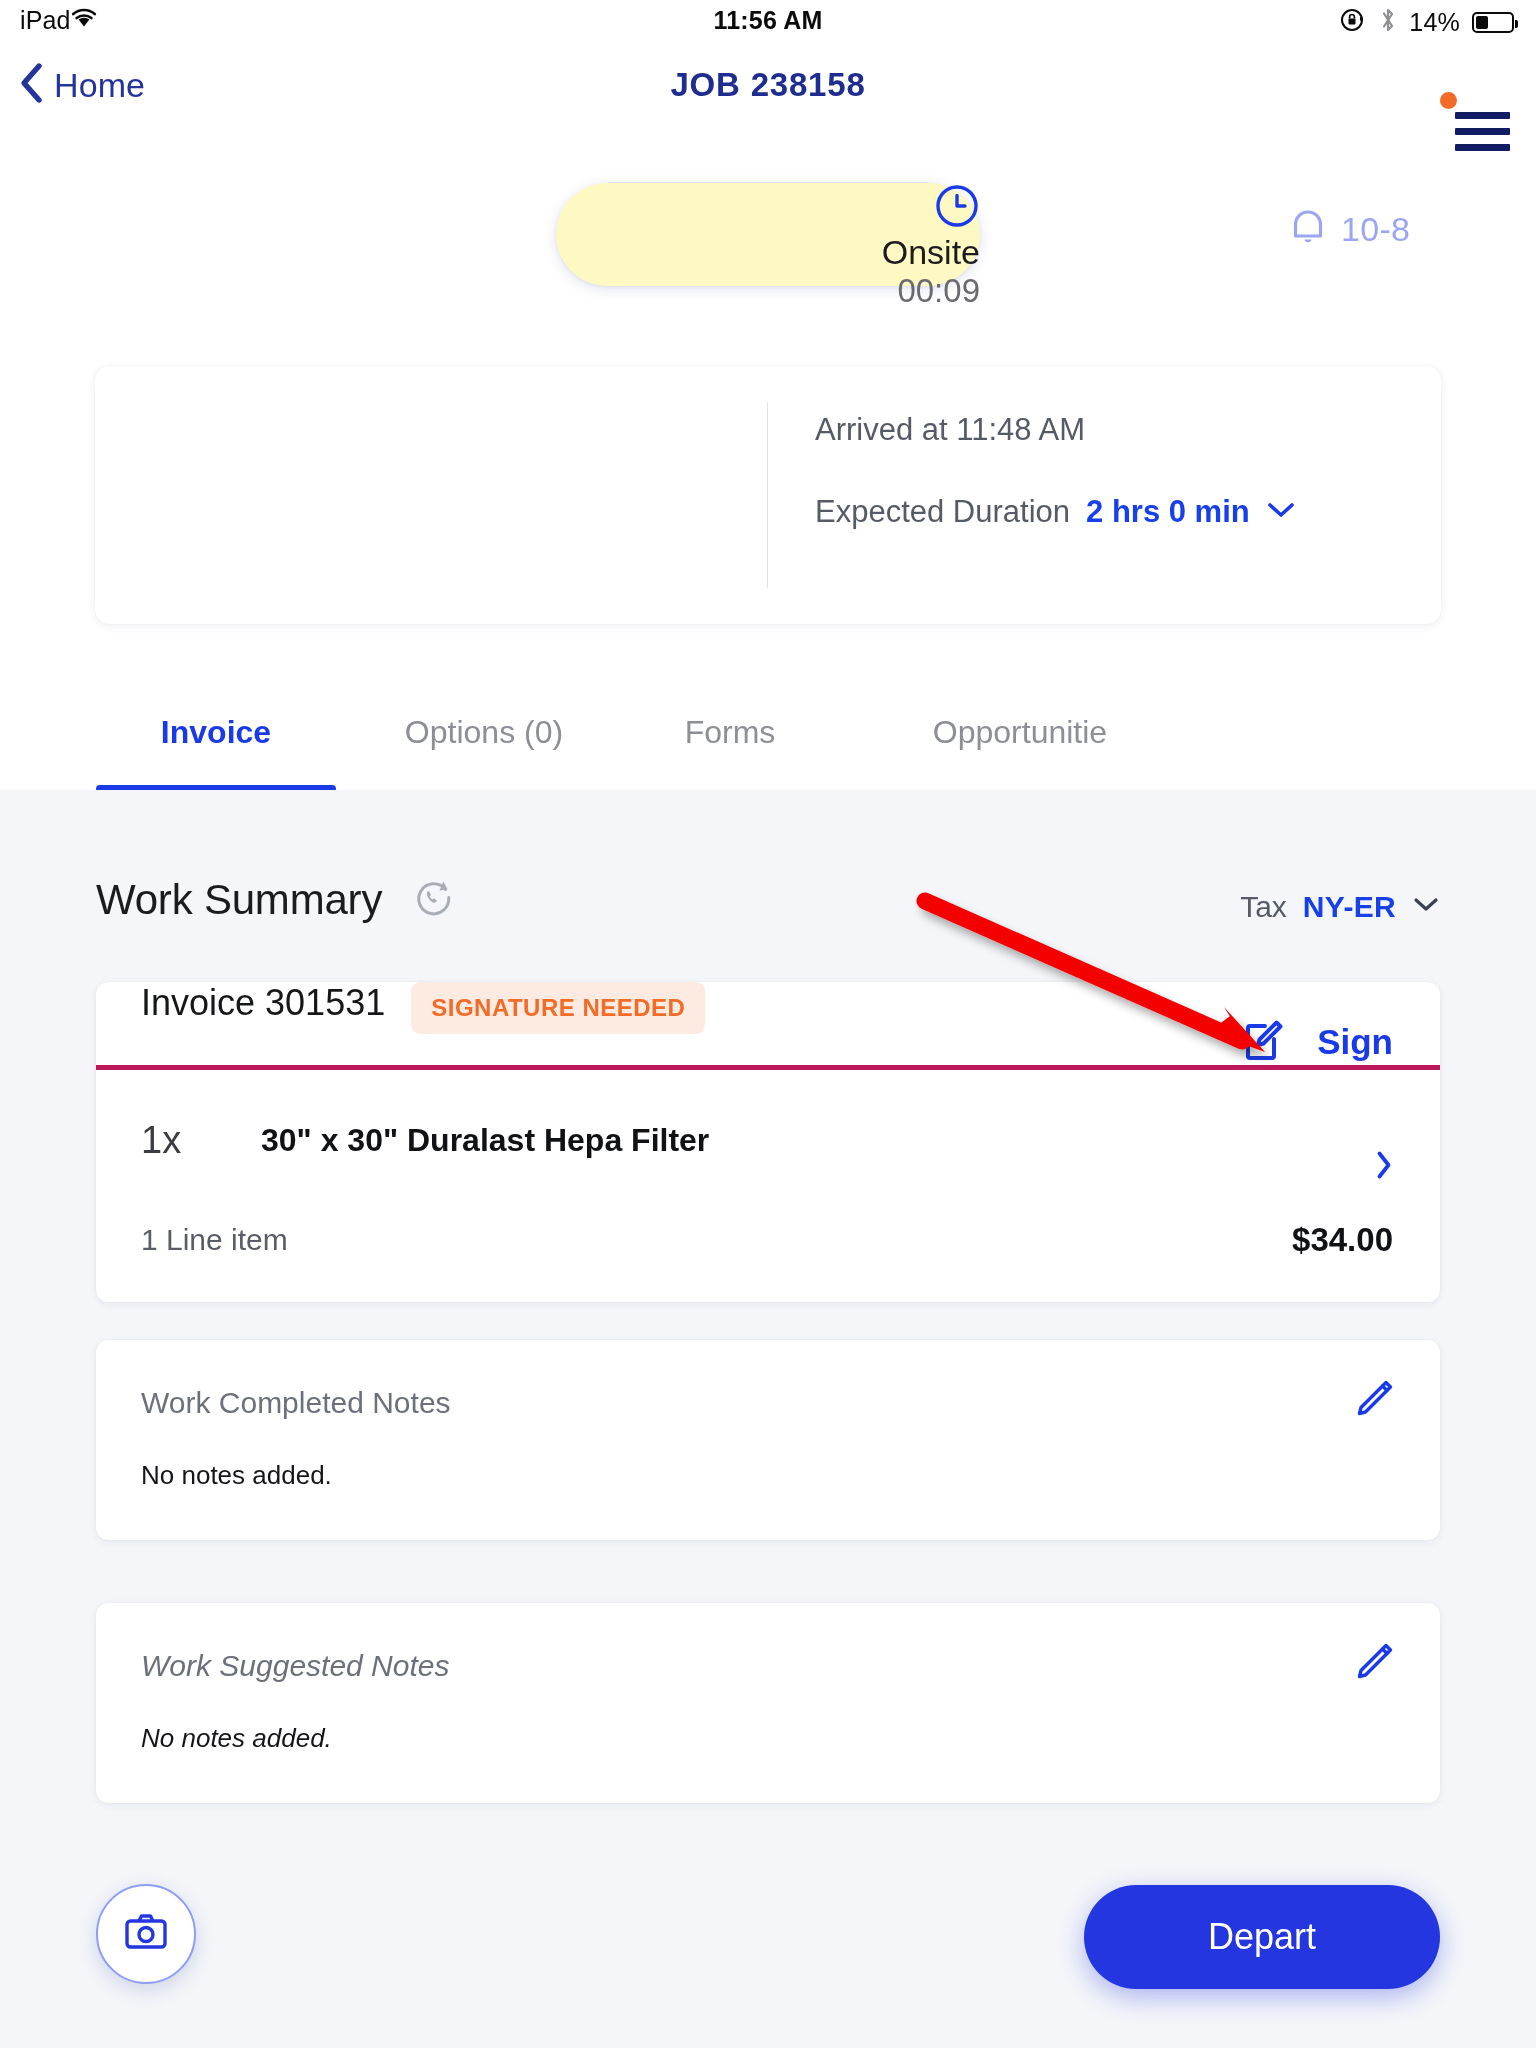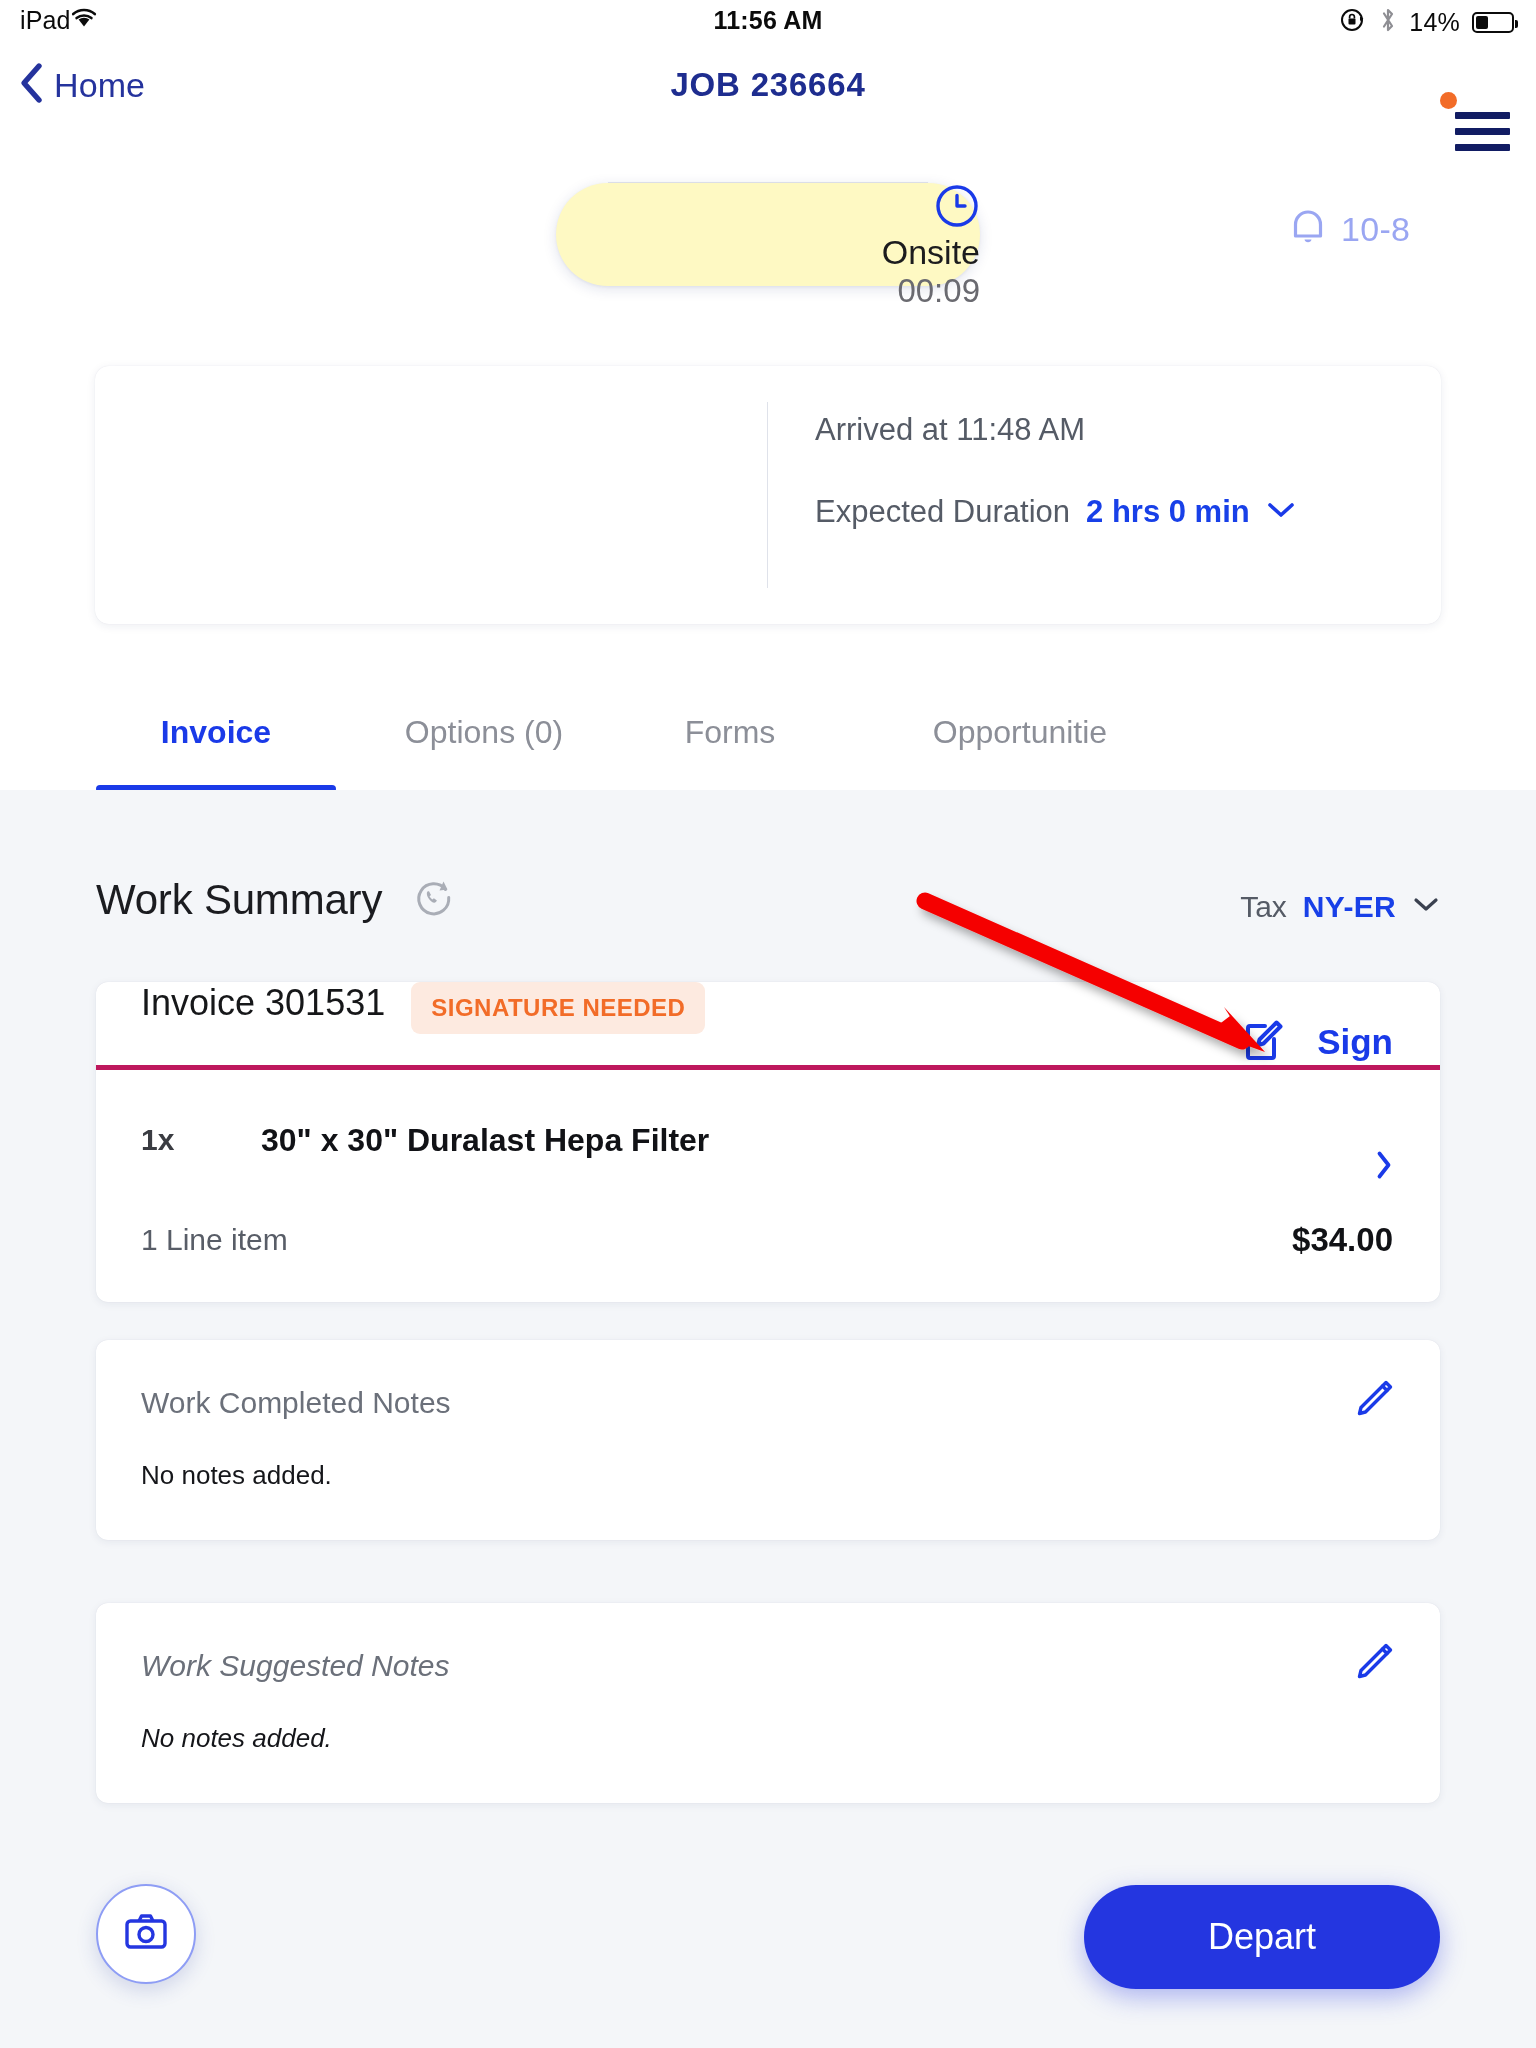--- a/index.html
+++ b/index.html
@@ -230,21 +230,21 @@
     position:absolute; right: 47px; top: 36px;
     display:flex; align-items:center; gap: 32px; cursor:pointer;
   }
   .sign-label { font-size: 35px; color: #1a3ae8; font-weight: 700; }
 
   .inv-line {
     position:relative; height: 140px; display:flex; align-items:center;
   }
   .line-qty {
     margin-left: 45px; width: 120px;
-    font-size: 30px; color: #3a3c42; font-weight: 700;
+    font-size: 38px; color: #3a3c42; font-weight: 400;
   }
   .line-name {
     font-size: 32px; color: #111216; font-weight: 700;
   }
   .line-chevron {
     position:absolute; right: 47px; top: 80px;
   }
   .inv-foot {
     position:relative; height: 60px; display:flex; align-items:center;
   }
@@ -343,21 +343,21 @@
   <div class="navbar">
     <div class="back-btn">
       <span class="back-chevron">
         <svg width="26" height="42" viewBox="0 0 26 42">
           <path d="M21 4 L6 21 L21 38" fill="none" stroke="#25339d" stroke-width="5.4" stroke-linecap="round" stroke-linejoin="round"></path>
         </svg>
       </span>
       <span class="back-label">Home</span>
     </div>
 
-    <div class="nav-title">JOB 236664</div>
+    <div class="nav-title">JOB 238158</div>
 
     <div class="menu-btn">
       <span class="menu-dot"></span>
       <span class="menu-bar b1"></span>
       <span class="menu-bar b2"></span>
       <span class="menu-bar b3"></span>
     </div>
   </div>
 
   <div class="pill-divider"></div>

